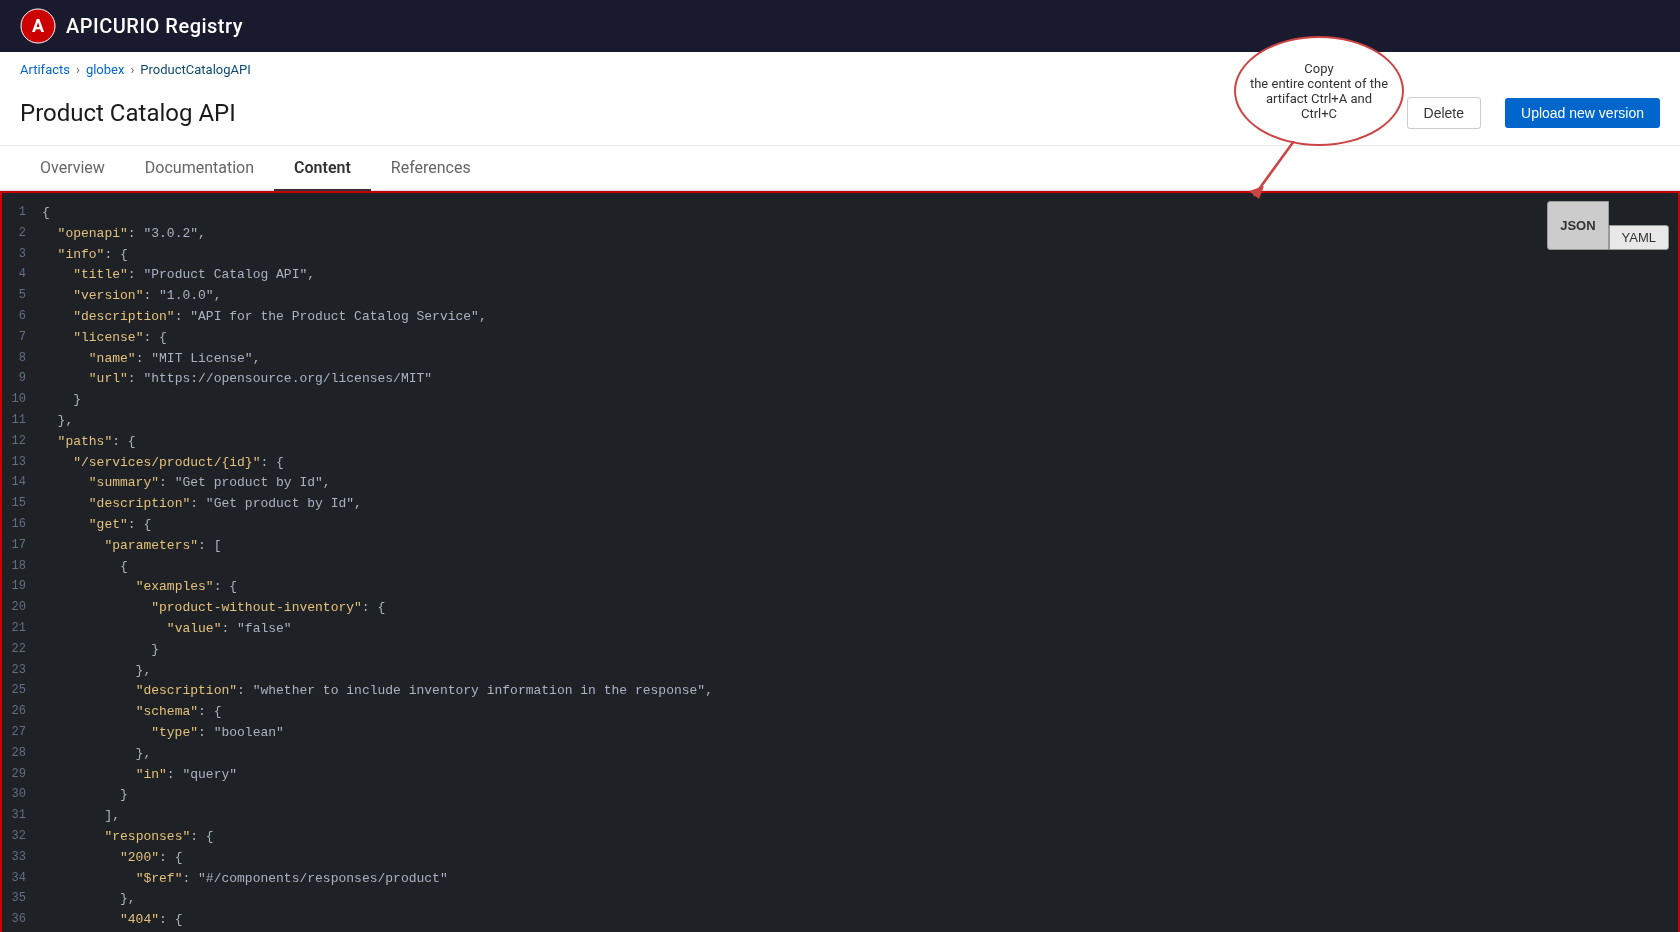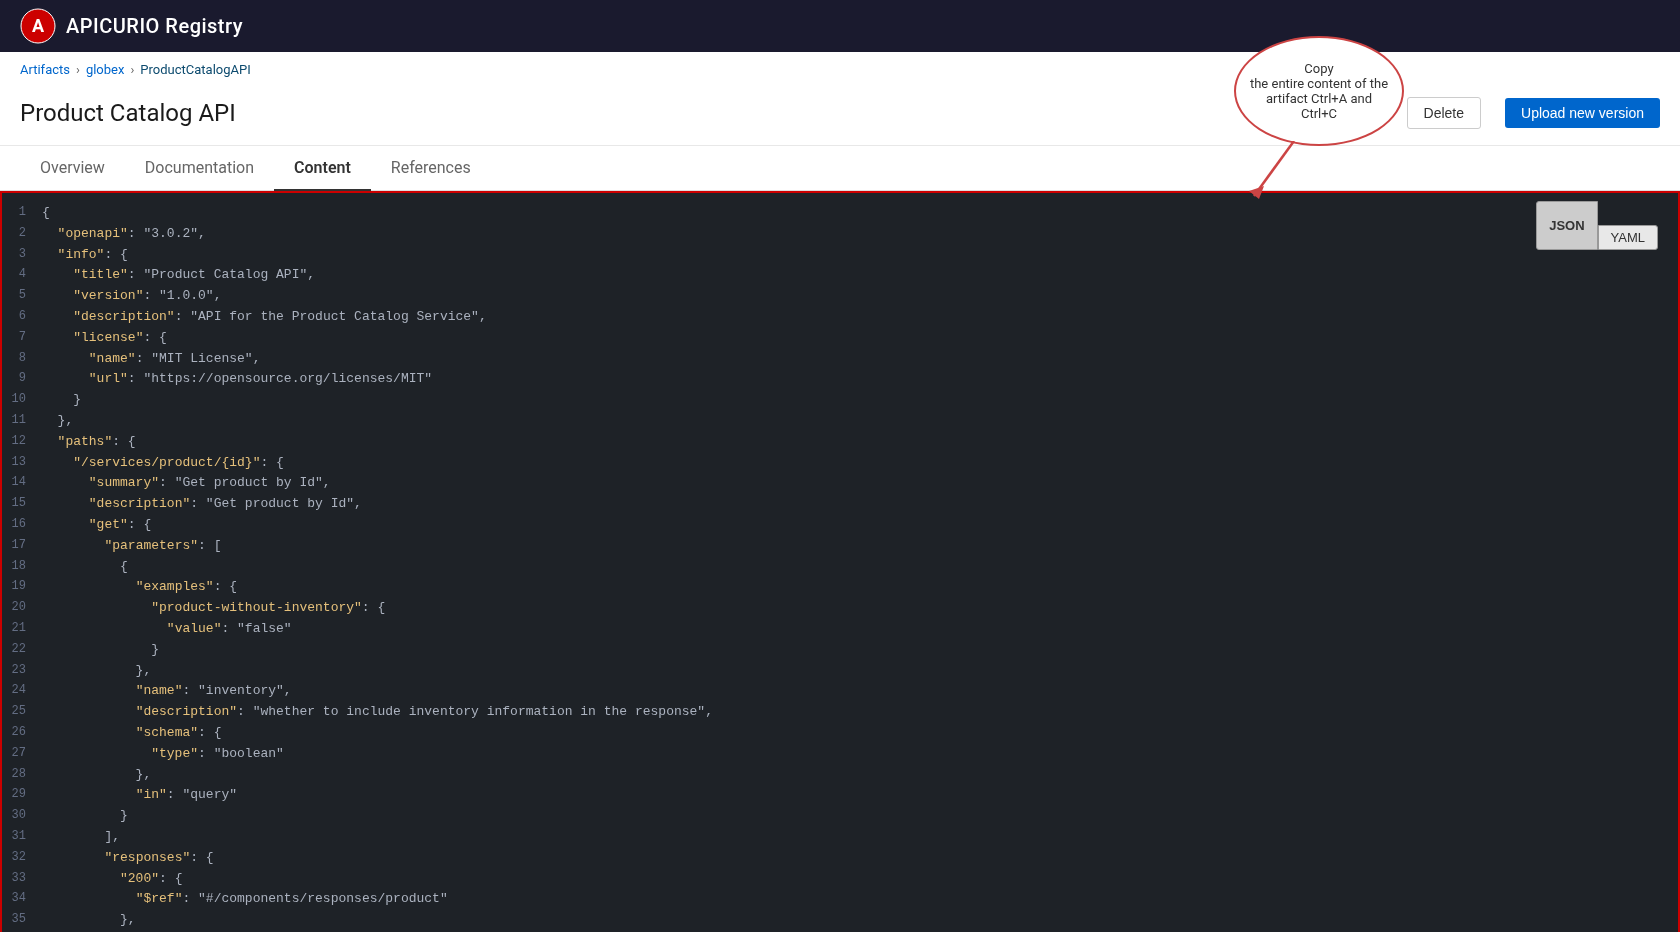--- a/index.html
+++ b/index.html
@@ -119,21 +119,21 @@
     .content-area {
       position: relative;
       border: 2px solid #c00;
       margin: 0;
     }
 
     
     .format-buttons {
       position: absolute;
       top: 8px;
-      right: 20px;
+      right: 9px;
       display: flex;
       z-index: 5;
     }
     .format-btn {
       padding: 4px 12px;
       font-size: 13px;
       border: 1px solid #999;
       background: #e8e8e8;
       cursor: pointer;
       color: #333;
@@ -334,24 +334,20 @@
       </div>
       <div class="code-line">
         <span class="line-number">22</span>
         <span class="line-content">              }</span>
       </div>
       <div class="code-line">
         <span class="line-number">23</span>
         <span class="line-content">            },</span>
       </div>
       <div class="code-line">
-        <span class="line-number">24</span>
-        <span class="line-content">            <span style="color:#e5c07b">"name"</span><span style="color:#abb2bf">:</span> "inventory",</span>
-      </div>
-      <div class="code-line">
         <span class="line-number">25</span>
         <span class="line-content">            <span style="color:#e5c07b">"description"</span><span style="color:#abb2bf">:</span> "whether to include inventory information in the response",</span>
       </div>
       <div class="code-line">
         <span class="line-number">26</span>
         <span class="line-content">            <span style="color:#e5c07b">"schema"</span><span style="color:#abb2bf">:</span> {</span>
       </div>
       <div class="code-line">
         <span class="line-number">27</span>
         <span class="line-content">              <span style="color:#e5c07b">"type"</span><span style="color:#abb2bf">:</span> "boolean"</span>

